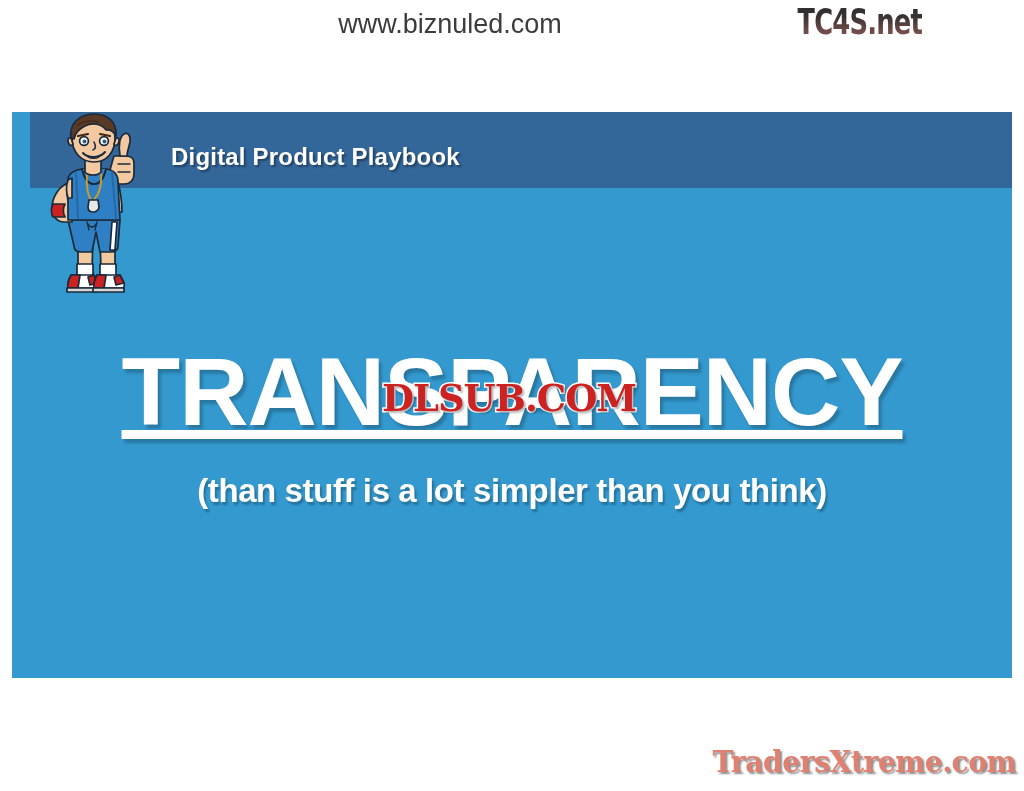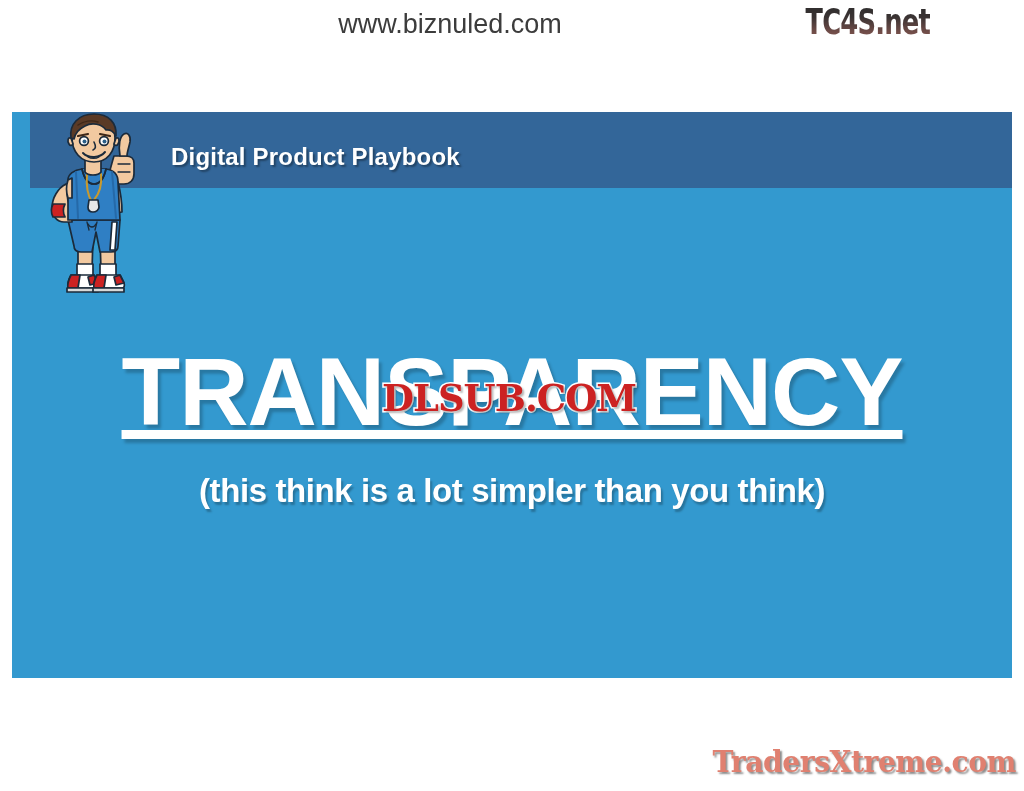--- a/index.html
+++ b/index.html
@@ -17,21 +17,20 @@
   }
 
   
   #top-bar {
     position: absolute;
     left: 0;
     top: 0;
     width: 932px;
     height: 100px;
     background: #ffffff;
-    padding-left: 8px;
   }
   #site-url {
     position: absolute;
     left: 0;
     top: 9px;
     width: 900px;
     text-align: center;
     font-size: 27px;
     color: #3c3c3c;
     font-weight: 400;
@@ -184,21 +183,21 @@
 </div>
 
 <div id="slide">
 
   <div id="slide-header">
     <div id="slide-title">Digital Product Playbook</div>
   </div>
 
   <div id="hero-wrap">
     <div id="headline">TRANSPARENCY</div>
-    <div id="subhead">(this think is a lot simpler than you think)</div>
+    <div id="subhead">(than stuff is a lot simpler than you think)</div>
   </div>
 
   <div id="dlsub-watermark">DLSUB.COM</div>
 
 </div>
 
 <div id="mascot">
   <svg viewBox="0 0 104 184" xmlns="http://www.w3.org/2000/svg">
     <g stroke="#1b2a3a" stroke-width="1.7" stroke-linejoin="round" stroke-linecap="round">
 

